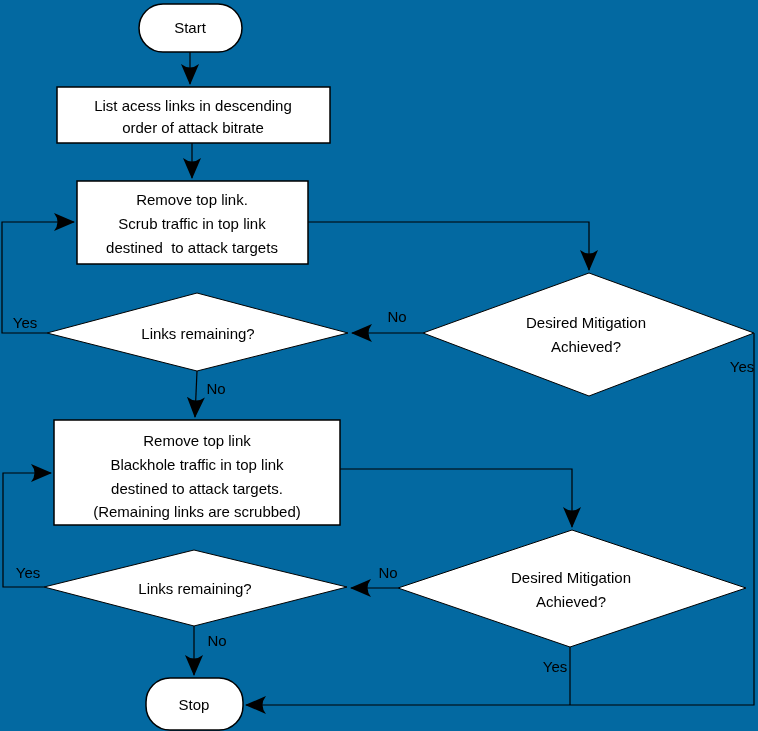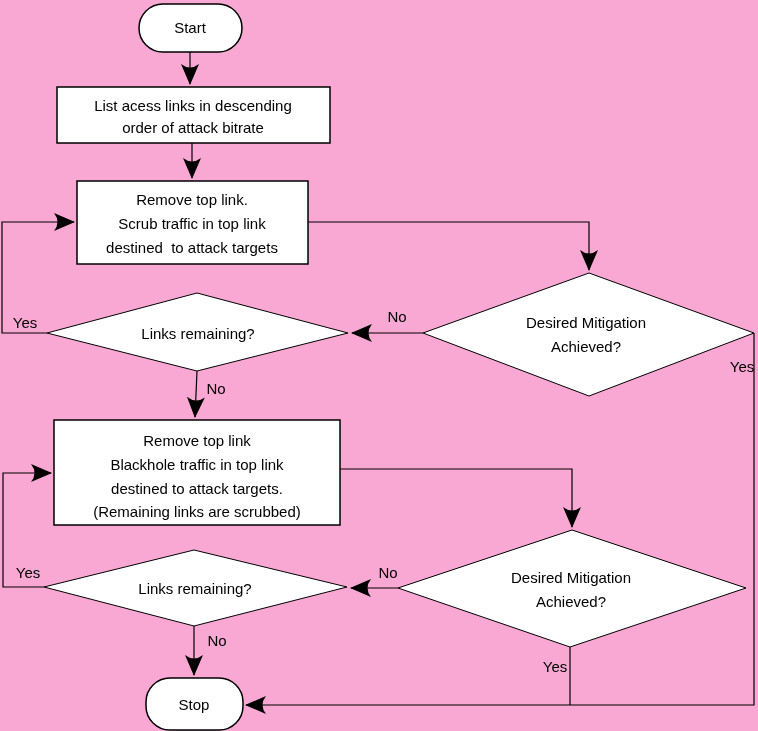--- a/index.html
+++ b/index.html
@@ -4,21 +4,21 @@
 <style>
   html, body {
     margin: 0;
     padding: 0;
     background: #ffffff;
   }
   .canvas {
     width: 758px;
     height: 731px;
     position: relative;
-    background: #f9a8d4;
+    background: #0369a1;
   }
   svg {
     display: block;
   }
   .shape {
     fill: #ffffff;
     stroke: #000000;
     stroke-width: 1.5;
   }
   .diamond {

